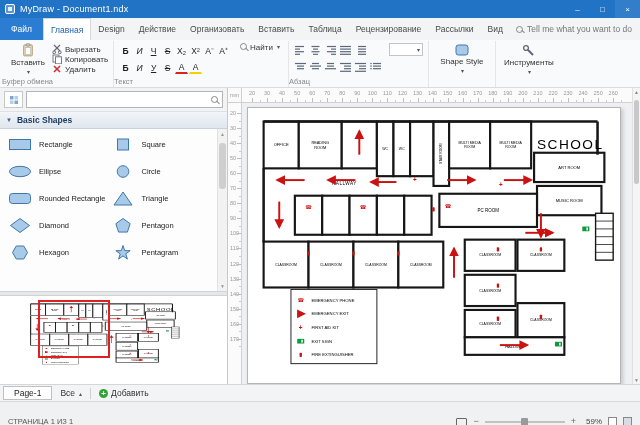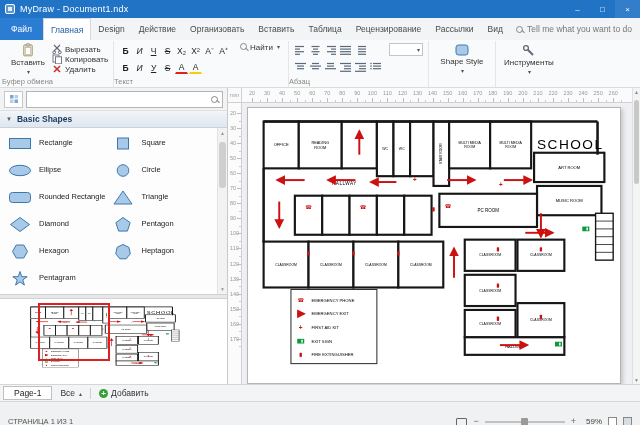--- a/index.html
+++ b/index.html
@@ -403,26 +403,20 @@
             <svg width="24" height="17" viewBox="0 0 24 17">
               <polygon fill="#a9c9e8" stroke="#3d78ad" stroke-width="1" points="12.00,1.50 19.13,6.68 16.41,15.07 7.59,15.07 4.87,6.68"></polygon>
             </svg>
             <span class="shape-label">Pentagon</span>
           </div>
           <div class="shape-item">
             <svg width="24" height="17" viewBox="0 0 24 17">
               <polygon fill="#a9c9e8" stroke="#3d78ad" stroke-width="1" points="19.50,8.50 15.75,15.00 8.25,15.00 4.50,8.50 8.25,2.00 15.75,2.00"></polygon>
             </svg>
             <span class="shape-label">Hexagon</span>
-          </div>
-          <div class="shape-item">
-            <svg width="24" height="17" viewBox="0 0 24 17">
-              <polygon fill="#a9c9e8" stroke="#3d78ad" stroke-width="1" points="12.00,1.50 17.86,4.32 19.31,10.67 15.25,15.76 8.75,15.76 4.69,10.67 6.14,4.32"></polygon>
-            </svg>
-            <span class="shape-label">Heptagon</span>
           </div>
           <div class="shape-item">
             <svg width="24" height="17" viewBox="0 0 24 17">
               <polygon fill="#a9c9e8" stroke="#3d78ad" stroke-width="1" points="12.00,1.50 13.70,6.65 19.13,6.68 14.76,9.90 16.41,15.07 12.00,11.90 7.59,15.07 9.24,9.90 4.87,6.68 10.30,6.65"></polygon>
             </svg>
             <span class="shape-label">Pentagram</span>
           </div>
         </div>
       <div class="sb-scroll">
         <span class="up">▲</span>

